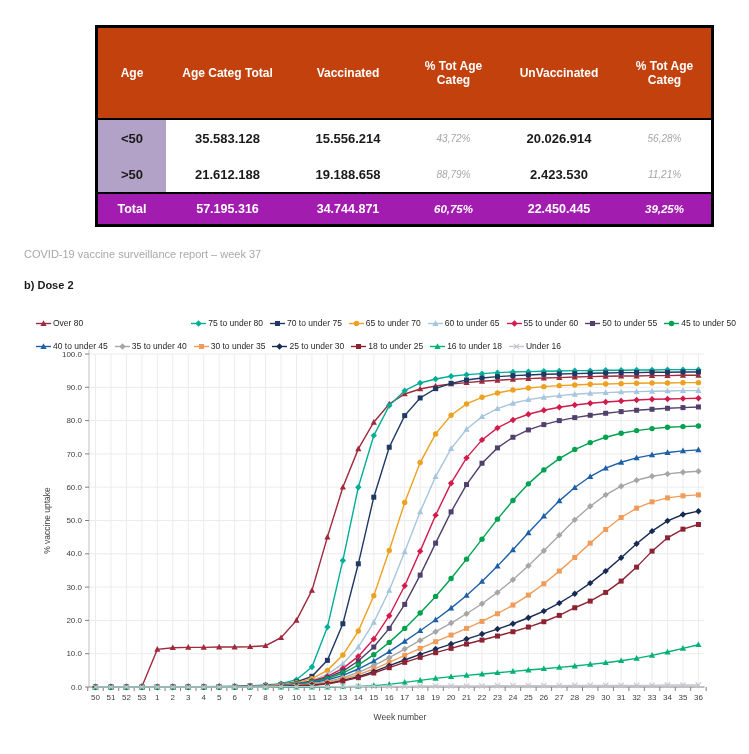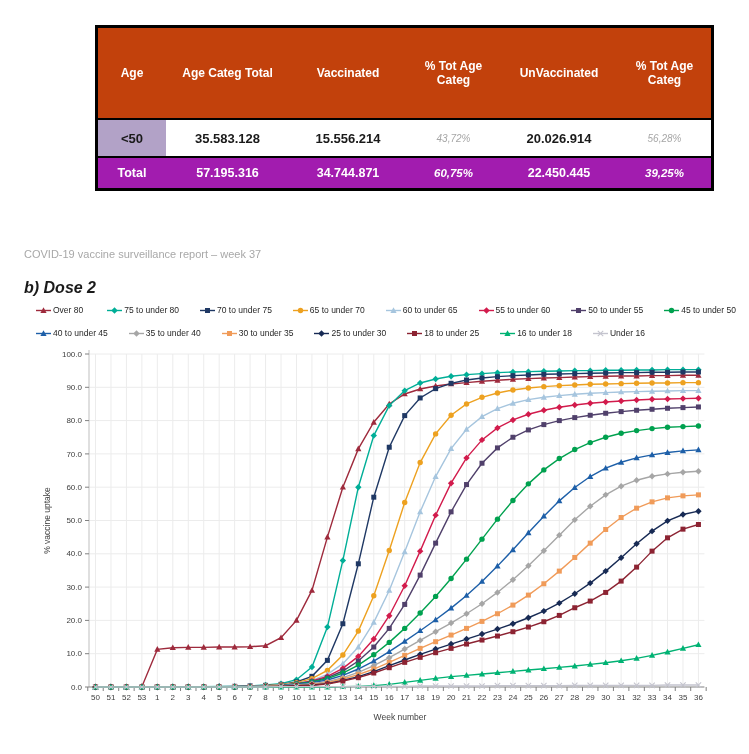--- a/index.html
+++ b/index.html
@@ -21,23 +21,23 @@
   .vax-table tbody td{background:#ffffff;font-size:13px;font-weight:bold;height:36px;}
   .vax-table tbody td.agecell{background:#b2a2c7;}
   .vax-table td.pct{font-weight:normal;font-style:italic;color:#a6a6a6;font-size:10px;}
   .vax-table tfoot td{
     background:#a21caf;color:#ffffff;font-weight:bold;font-size:12.5px;height:30px;
     border-top:2px solid #000;
   }
   .vax-table tfoot td.pct{font-style:italic;color:#ffffff;font-size:11.5px;font-weight:bold;margin-top:41px;}
   
   .caption{position:absolute;left:24px;top:248px;font-size:11px;color:#a8a8a8;}
-  .section-label{position:absolute;left:24px;top:279px;font-size:16px;font-weight:600;color:#1a1a1a;font-style:italic;}
+  .section-label{position:absolute;left:24px;top:279px;font-size:11px;font-weight:600;color:#1a1a1a;}
   
-  .legend{position:absolute;left:36px;width:700px;display:flex;align-items:center;column-gap:21px;}
+  .legend{position:absolute;left:36px;width:700px;display:flex;align-items:center;column-gap:7px;margin-top:13px;}
   .legend.row1{top:305px;}
   .legend.row2{top:328px;}
   .legend-item{display:flex;align-items:center;white-space:nowrap;font-size:8.5px;color:#262626;}
   .legend.row1 .legend-item:first-child{width:150px;}
   .legend-item svg{margin-right:2px;flex:0 0 auto;}
   
   #chart-wrap{position:absolute;left:24px;top:346px;width:702px;height:392px;}
 </style>
 </head>
 <body>
@@ -54,20 +54,28 @@
     </tr>
   </thead>
   <tbody>
     <tr>
       <td class="agecell">&lt;50</td>
       <td>35.583.128</td>
       <td>15.556.214</td>
       <td class="pct">43,72%</td>
       <td>20.026.914</td>
       <td class="pct">56,28%</td>
+    </tr>
+    <tr>
+      <td class="agecell">&gt;50</td>
+      <td>21.612.188</td>
+      <td>19.188.658</td>
+      <td class="pct">88,79%</td>
+      <td>2.423.530</td>
+      <td class="pct">11,21%</td>
     </tr>
   </tbody>
   <tfoot>
     <tr>
       <td>Total</td>
       <td>57.195.316</td>
       <td>34.744.871</td>
       <td class="pct">60,75%</td>
       <td>22.450.445</td>
       <td class="pct">39,25%</td>

